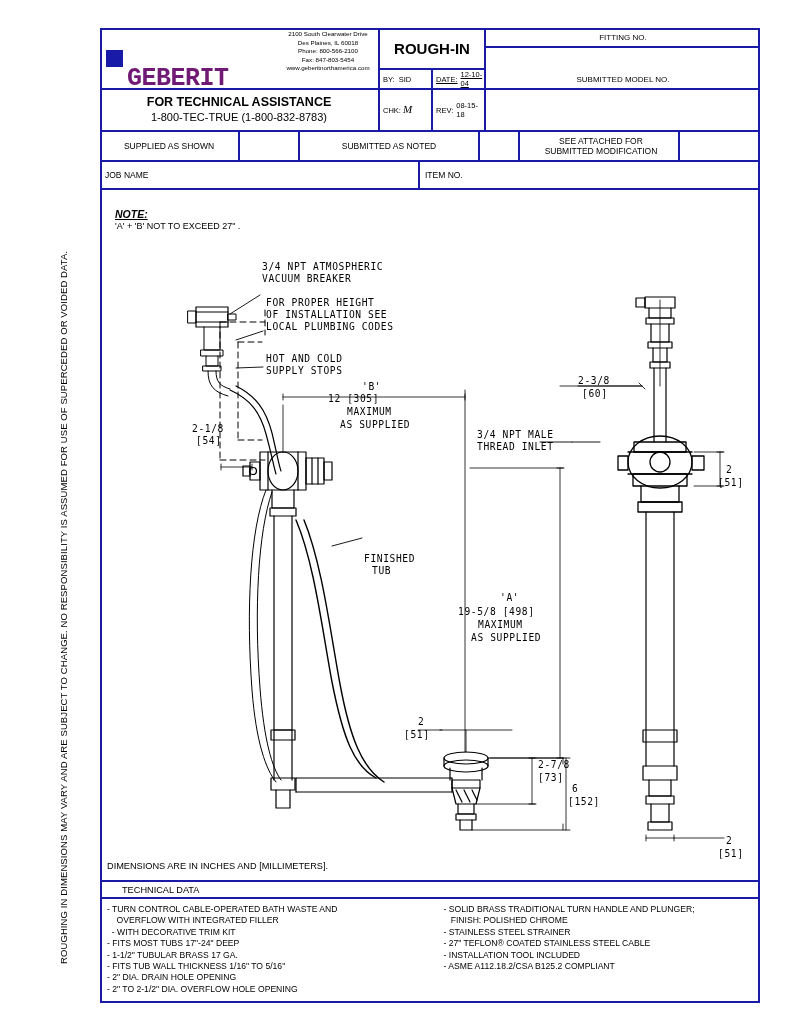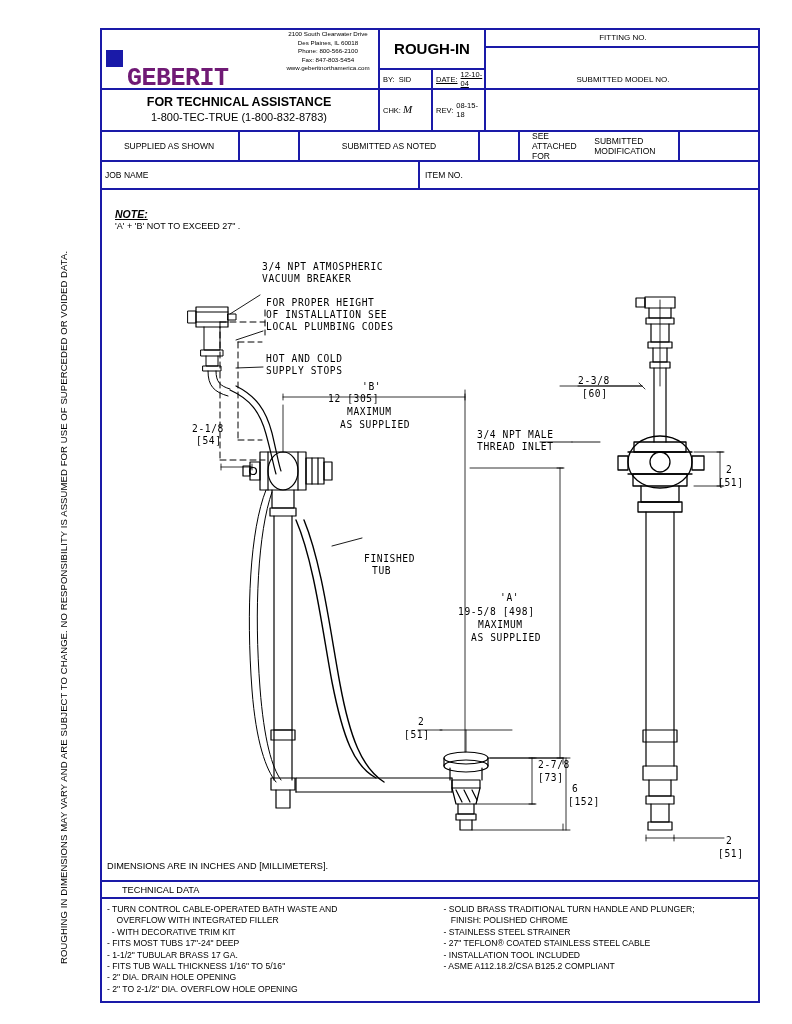--- a/index.html
+++ b/index.html
@@ -219,21 +219,21 @@
     position: absolute;
     top: 0; height: 28px;
     box-sizing: border-box;
     display: flex; align-items: center;
     font-size: 8.5px;
   }
   .c-shown  { left: 0;   width: 140px; border-right: 2px solid #1a1aa8; justify-content: center; }
   .c-blank1 { left: 140px; width: 60px; border-right: 2px solid #1a1aa8; }
   .c-noted  { left: 200px; width: 180px; border-right: 2px solid #1a1aa8; justify-content: center; }
   .c-blank2 { left: 380px; width: 40px; border-right: 2px solid #1a1aa8; }
-  .c-attach { left: 420px; width: 160px; border-right: 2px solid #1a1aa8; flex-direction: row; align-items: flex-start; justify-content: center; padding-left: 12px; line-height: 10px;}
+  .c-attach { left: 420px; width: 160px; border-right: 2px solid #1a1aa8; flex-direction: column; align-items: flex-start; justify-content: center; padding-left: 4px; line-height: 10px;}
   .c-blank3 { left: 580px; width: 80px; }
 
   
   .jobrow {
     position: absolute;
     left: 100px; top: 162px;
     width: 660px; height: 28px;
     border-bottom: 2px solid #1a1aa8;
     box-sizing: border-box;
   }

